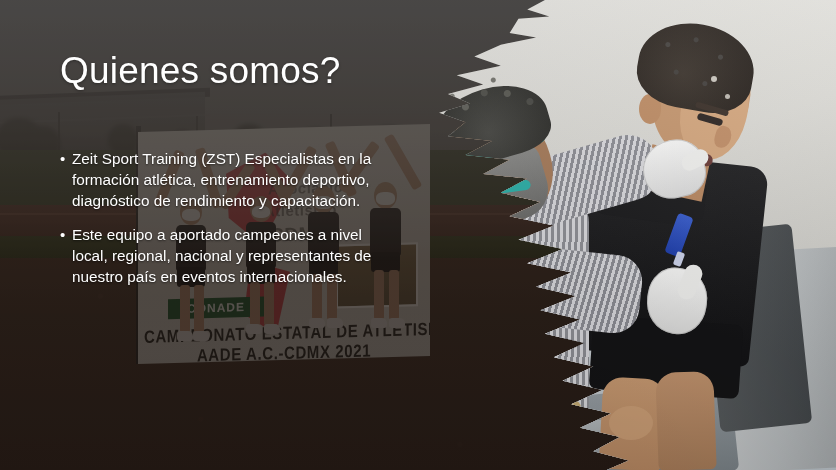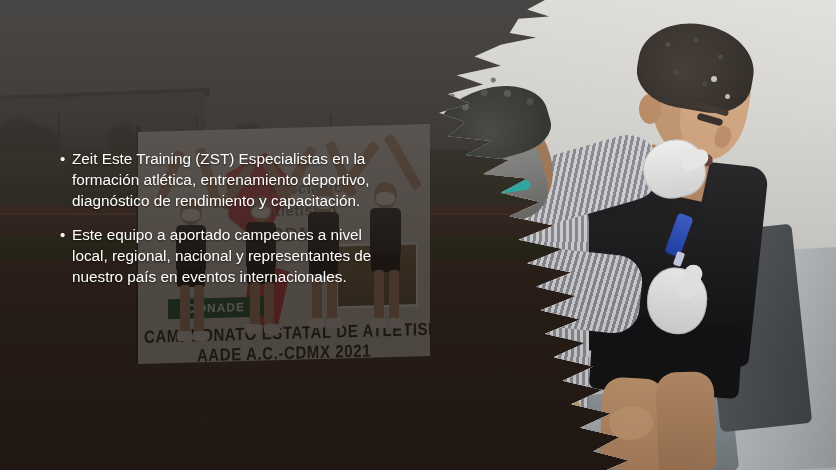--- a/index.html
+++ b/index.html
@@ -430,25 +430,26 @@
     <div class="glove1"></div>
     <div class="glove1-f"></div>
     <div class="lancet"></div>
     <div class="lancet-tip"></div>
     <div class="glove2"></div>
     <div class="glove2-f"></div>
 
     <div class="ph-shade"></div>
   </div>
 
+  <div class="title">Quienes somos?</div>
 
   <div class="body-text">
     <div class="bullet">
       <div class="dot">•</div>
-      <div class="txt">Zeit Este Training (ZST) Especialistas en la formación atlética, entrenamiento deportivo, diagnóstico de rendimiento y capacitación.</div>
+      <div class="txt">Zeit Sport Training (ZST) Especialistas en la formación atlética, entrenamiento deportivo, diagnóstico de rendimiento y capacitación.</div>
     </div>
     <div class="bullet">
       <div class="dot">•</div>
       <div class="txt">Este equipo a aportado campeones a nivel local, regional, nacional y representantes de nuestro país en eventos internacionales.</div>
     </div>
   </div>
 
 </div>
 
 </body></html>

